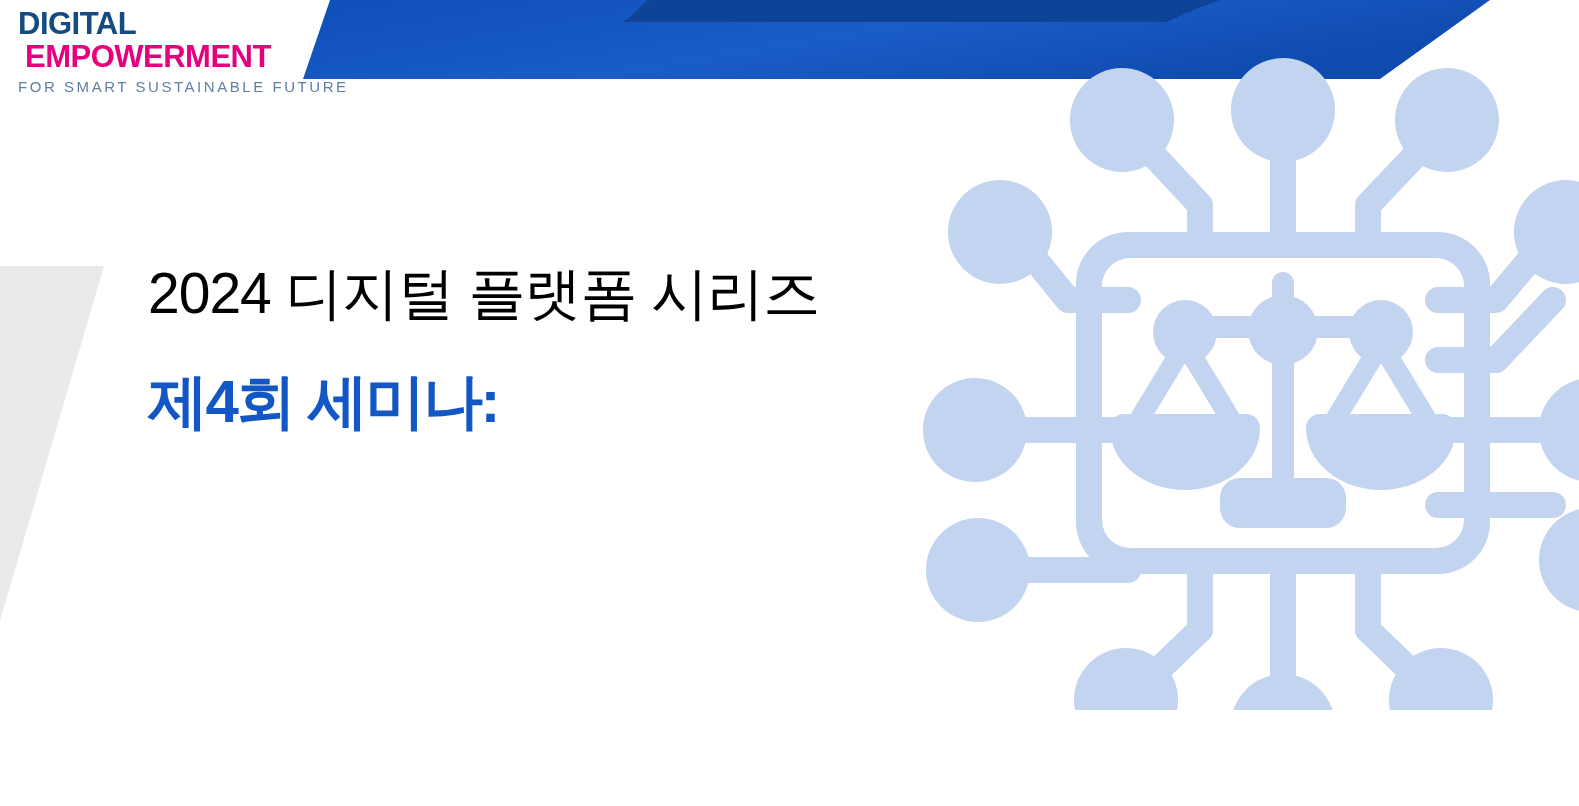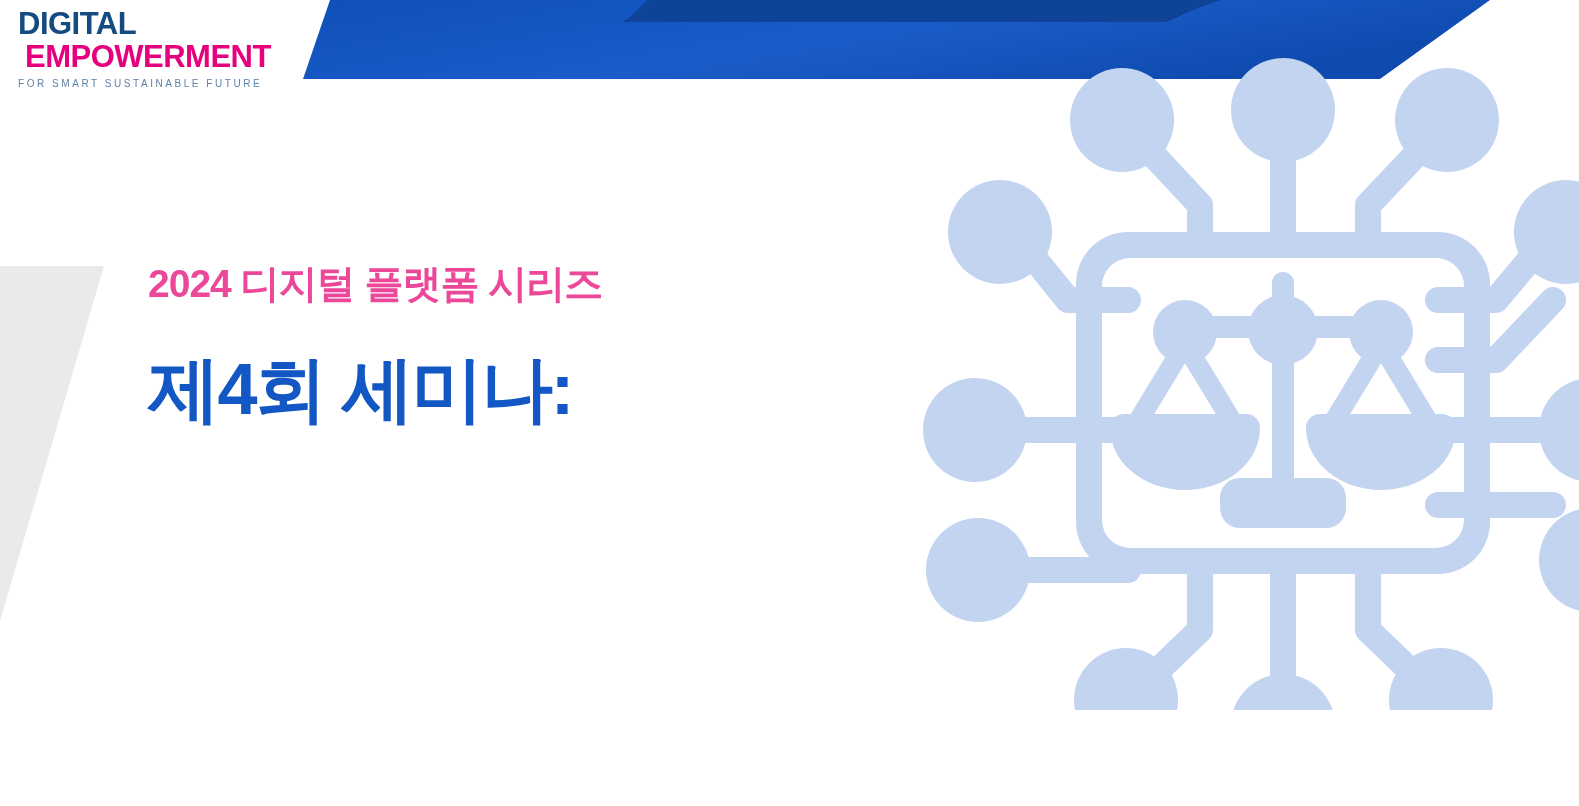--- a/index.html
+++ b/index.html
@@ -47,49 +47,49 @@
     font-size: 31px;
     font-weight: bold;
     letter-spacing: -0.5px;
     line-height: 1.05;
     color: #E6007E;
     white-space: nowrap;
     margin-left: 7px;
   }
   .logo-tagline {
     margin-top: 5px;
-    font-size: 10px;
+    font-size: 15px;
     font-weight: normal;
     letter-spacing: 2.55px;
     color: #5E80A8;
     white-space: nowrap;
   }
 
   
   .content {
     position: absolute;
     left: 148px;
     top: 262px;
     z-index: 7;
     width: 1000px;
   }
   .eyebrow {
-    font-size: 39px;
-    font-weight: bold;
-    color: #ec4899;
+    font-size: 57px;
+    font-weight: normal;
+    color: #000000;
     line-height: 1.12;
     letter-spacing: -1px;
     white-space: nowrap;
     margin: 0 0 36px 0;
   }
   .headline {
     margin: 0;
   }
   .headline-line {
-    font-size: 72px;
+    font-size: 60px;
     font-weight: bold;
     color: #1257C4;
     line-height: 1.32;
     letter-spacing: -2.5px;
     white-space: nowrap;
     display: block;
   }
 </style>
 </head>
 <body>

